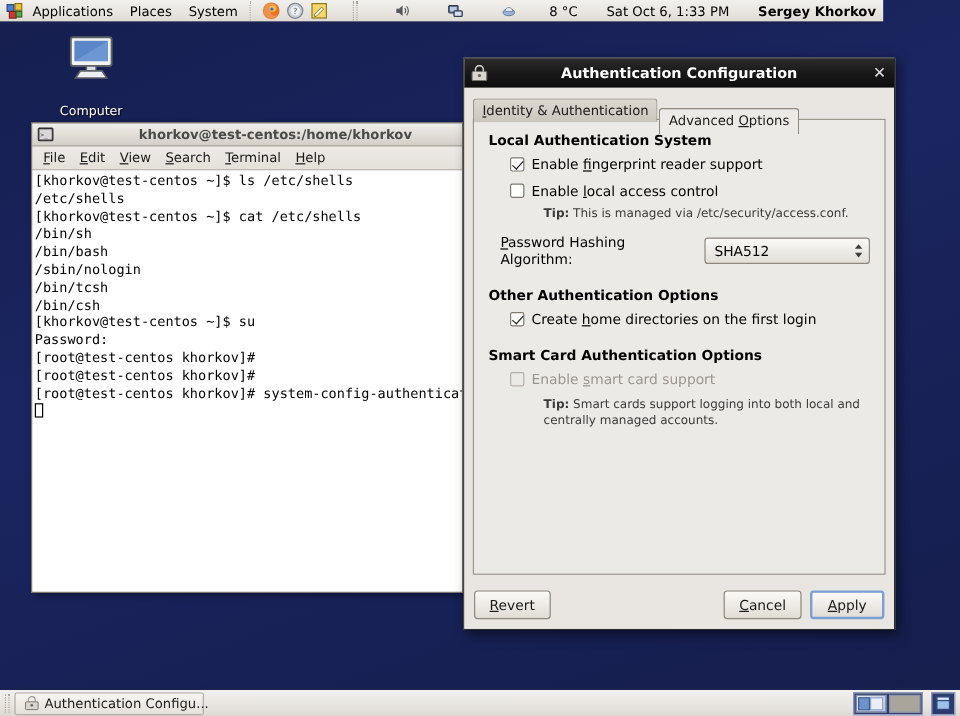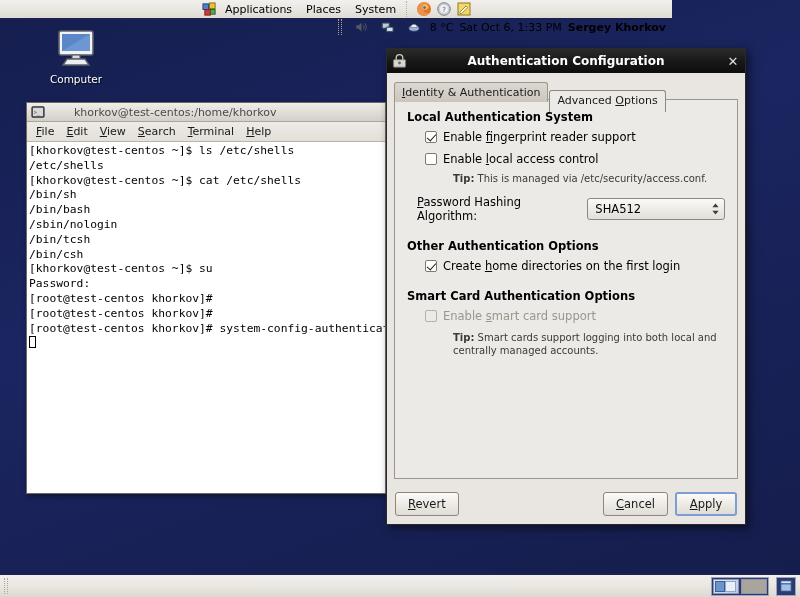--- a/index.html
+++ b/index.html
@@ -12,65 +12,65 @@
   }
   #screen {
     position: relative;
     width: 800px; height: 597px;
     background: linear-gradient(160deg, #151e4e 0%, #1b2560 40%, #141d4b 100%);
     overflow: hidden;
   }
 
   
   #top-panel {
-    position: absolute; top: 0; left: 0; width: 672px; height: 20px;
+    position: absolute; top: 0; left: 0; width: 736px; height: 20px;
     background: linear-gradient(to bottom, #f2f0ed 0%, #e9e6e1 55%, #dedad4 100%);
     border-bottom: 2px solid #1a2250;
     display: flex; align-items: center;
-    font-size: 11px; color: #000; flex-direction: column;
+    font-size: 11px; color: #000;
   }
   .menu-item {
     padding: 1px 6px; margin: 0 1px; height: 17px;
     display: flex; align-items: center; white-space: nowrap;
   }
   .menu-item:first-of-type { padding-left: 4px; }
   #panel-left { display: flex; align-items: center; height: 100%; padding-left: 2px; }
-  #panel-right { margin-left: auto; display: flex; align-items: center; height: 100%; padding-right: 6px; gap: 6px; }
+  #panel-right { margin-left: auto; display: flex; align-items: center; height: 100%; padding-right: 6px; gap: 24px; }
   .panel-sep { width: 5px; height: 16px; border-left: 1px dotted #b5b0a8; margin: 0 3px; }
   .launcher { width: 18px; height: 18px; display:flex; align-items:center; justify-content:center; margin: 0 1px; }
   .tray-txt { font-size: 11px; color: #000; white-space: nowrap; }
   .user-name { font-weight: bold; font-size: 11px; color: #000; white-space: nowrap; }
 
   
   #desktop-icon {
     position: absolute; left: 44px; top: 28px;
     width: 64px; text-align: center; color: #fff;
   }
   #desktop-icon .label {
-    font-size: 10.5px; color: #fff; margin-top: 2px;
+    font-size: 10.5px; color: #fff; margin-top: 16px;
     text-shadow: 1px 1px 1px rgba(0,0,0,.8);
   }
 
   
   #terminal-window {
     position: absolute; left: 26px; top: 102px; width: 360px; height: 392px;
     background: #d6d2cb;
     border: 1px solid #6f6b64;
     box-shadow: 2px 2px 6px rgba(0,0,0,.45);
     display: flex; flex-direction: column;
   }
   .win-titlebar {
     height: 19px; display: flex; align-items: center;
     background: linear-gradient(to bottom, #f0eeea 0%, #e2ded8 50%, #d3cfc8 100%);
     border-bottom: 1px solid #aaa59d;
     padding: 0 4px; position: relative;
   }
   .win-title-text {
-    position: absolute; left: 0; right: 0; text-align: left;
-    font-size: 11px; font-weight: normal; color: #4a4a4a; margin-left: 47px;
+    position: absolute; left: 0; right: 0; text-align: center;
+    font-size: 11px; font-weight: bold; color: #4a4a4a; margin-left: 47px;
   }
   .win-icon-sm { width: 14px; height: 14px; z-index: 2; }
   .menubar {
     height: 20px; display: flex; align-items: center;
     background: linear-gradient(to bottom,#eeebe6,#e3dfd9);
     border-bottom: 1px solid #b9b4ac;
     padding-left: 3px;
   }
   .menubar .mi { padding: 0 6px; font-size: 11px; color:#1a1a1a; }
   .term-body {
@@ -427,20 +427,30 @@
   </div>
 
   <div id="cursor">
     <svg width="14" height="20" viewBox="0 0 14 20">
       <path d="M1 1 L1 15.5 L4.6 12.2 L7 18 L9.5 17 L7.2 11.4 L12 11.2 Z" fill="#000" stroke="#fff" stroke-width="1.1" stroke-linejoin="round"></path>
     </svg>
   </div>
 
   <div id="bottom-panel">
     <span class="panel-dots"></span>
+    <div class="taskbtn">
+      <span class="task-icon">
+        <svg width="13" height="13" viewBox="0 0 16 16">
+          <rect x="1.5" y="6" width="13" height="8" rx="1" fill="#d9d6d0" stroke="#77736c" stroke-width="1"></rect>
+          <path d="M4.5 6V4.2a3.5 3.5 0 0 1 7 0V6" fill="none" stroke="#9e9a93" stroke-width="1.3"></path>
+          <circle cx="8" cy="9.6" r="1.4" fill="#6c6860"></circle>
+        </svg>
+      </span>
+      <span>Authentication Configu...</span>
+    </div>
 
     <div id="wsswitcher">
       <div class="ws active">
         <svg width="24" height="13" viewBox="0 0 24 13">
           <rect x="1.5" y="1.5" width="9" height="10" fill="#6e93cb" stroke="#3c5d96" stroke-width="1"></rect>
           <rect x="11.5" y="1.5" width="10" height="10" fill="#e9eef7" stroke="#8fa4c6" stroke-width="1"></rect>
         </svg>
       </div>
       <div class="ws inactive"></div>
     </div>

